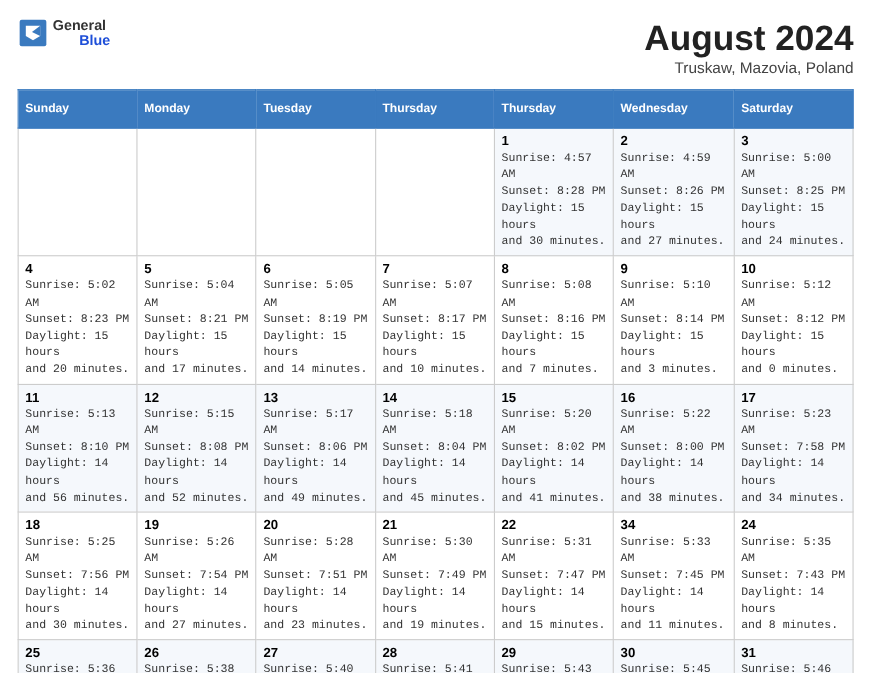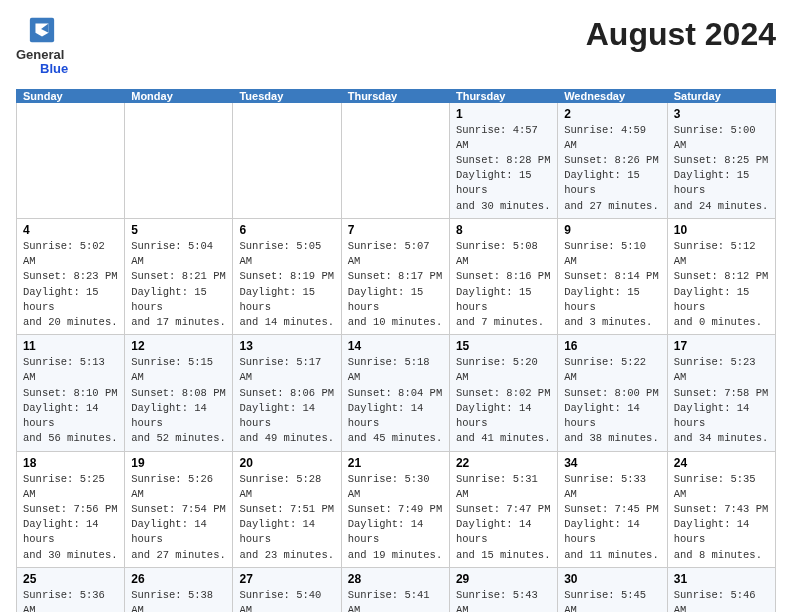--- a/index.html
+++ b/index.html
@@ -13,21 +13,20 @@
     .header {
       display: flex;
       justify-content: space-between;
       align-items: flex-start;
       margin-bottom: 12px;
     }
     .logo {
       display: flex;
       align-items: center;
       gap: 4px;
-      flex-direction: column;
     }
     .logo-text {
       display: flex;
       flex-direction: column;
       font-size: 13px;
       font-weight: bold;
       line-height: 1.1;
     }
     .logo-general { color: #333; }
     .logo-blue { color: #1d4ed8; margin-left: 24px; }
@@ -49,21 +48,21 @@
     }
     table {
       width: 100%;
       border-collapse: collapse;
       font-size: 10.5px;
     }
     thead tr th {
       background-color: #3a7abf;
       color: #fff;
       text-align: left;
-      padding: 0 6px;
+      padding: 11px 6px;
       font-size: 11px;
       font-weight: bold;
       border: 1px solid #3a7abf;
     }
     tbody tr td {
       border: 1px solid #ccc;
       padding: 4px 6px;
       vertical-align: top;
       height: 80px;
     }
@@ -98,20 +97,21 @@
       <polygon points="8,8 22,8 22,18 15,22 8,18" fill="white"></polygon>
       <polygon points="14,14 22,8 22,18" fill="#3a7abf"></polygon>
     </svg>
     <div class="logo-text">
       <span class="logo-general">General</span>
       <span class="logo-blue">Blue</span>
     </div>
   </div>
   <div class="title-block">
     <div class="main-title">August 2024</div>
+    <div class="subtitle">Truskaw, Mazovia, Poland</div>
   </div>
 </div>
 
 <table>
   <thead>
     <tr>
     <th>Sunday</th>
         <th>Monday</th>
         <th>Tuesday</th>
         <th>Thursday</th>

